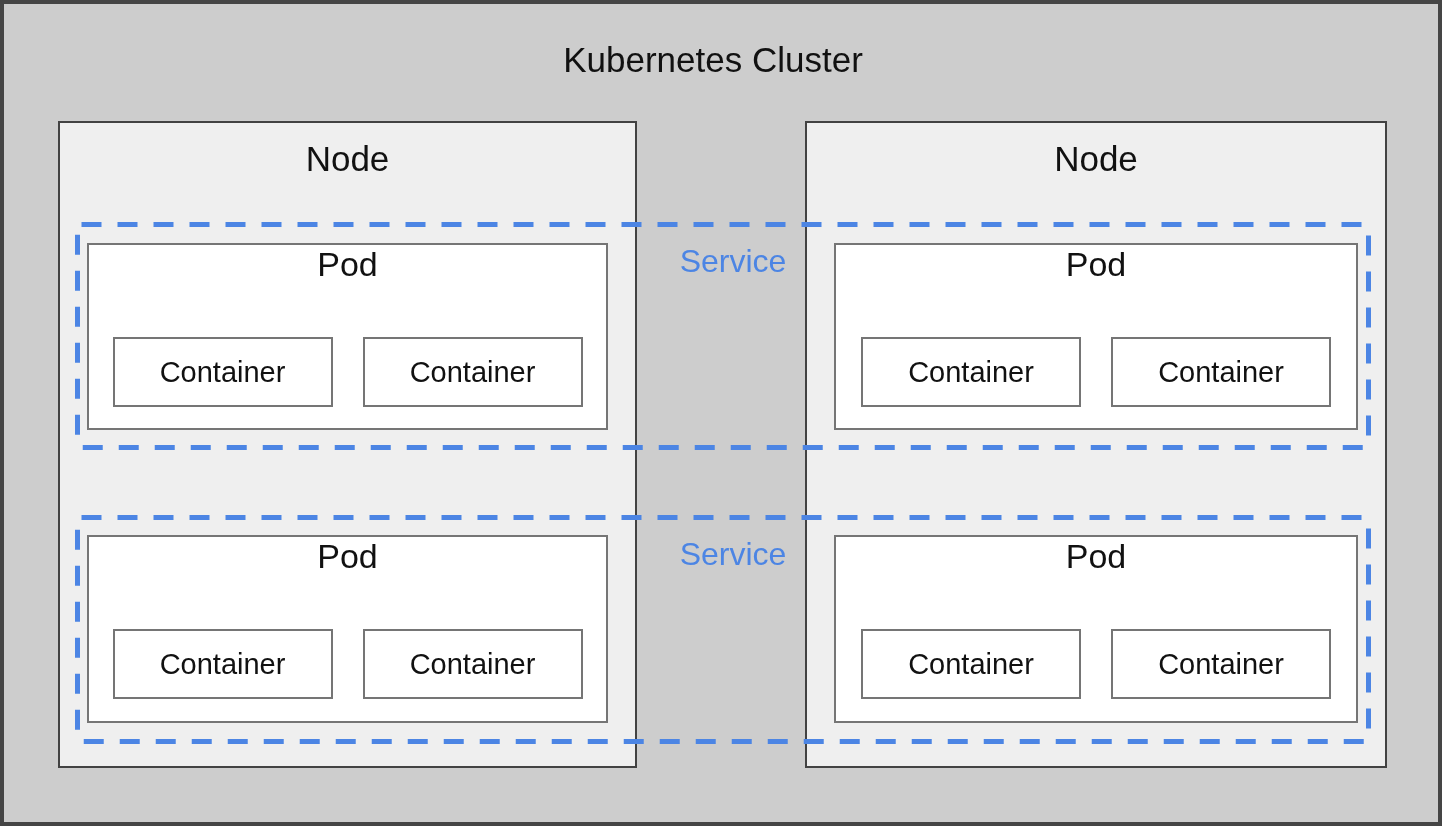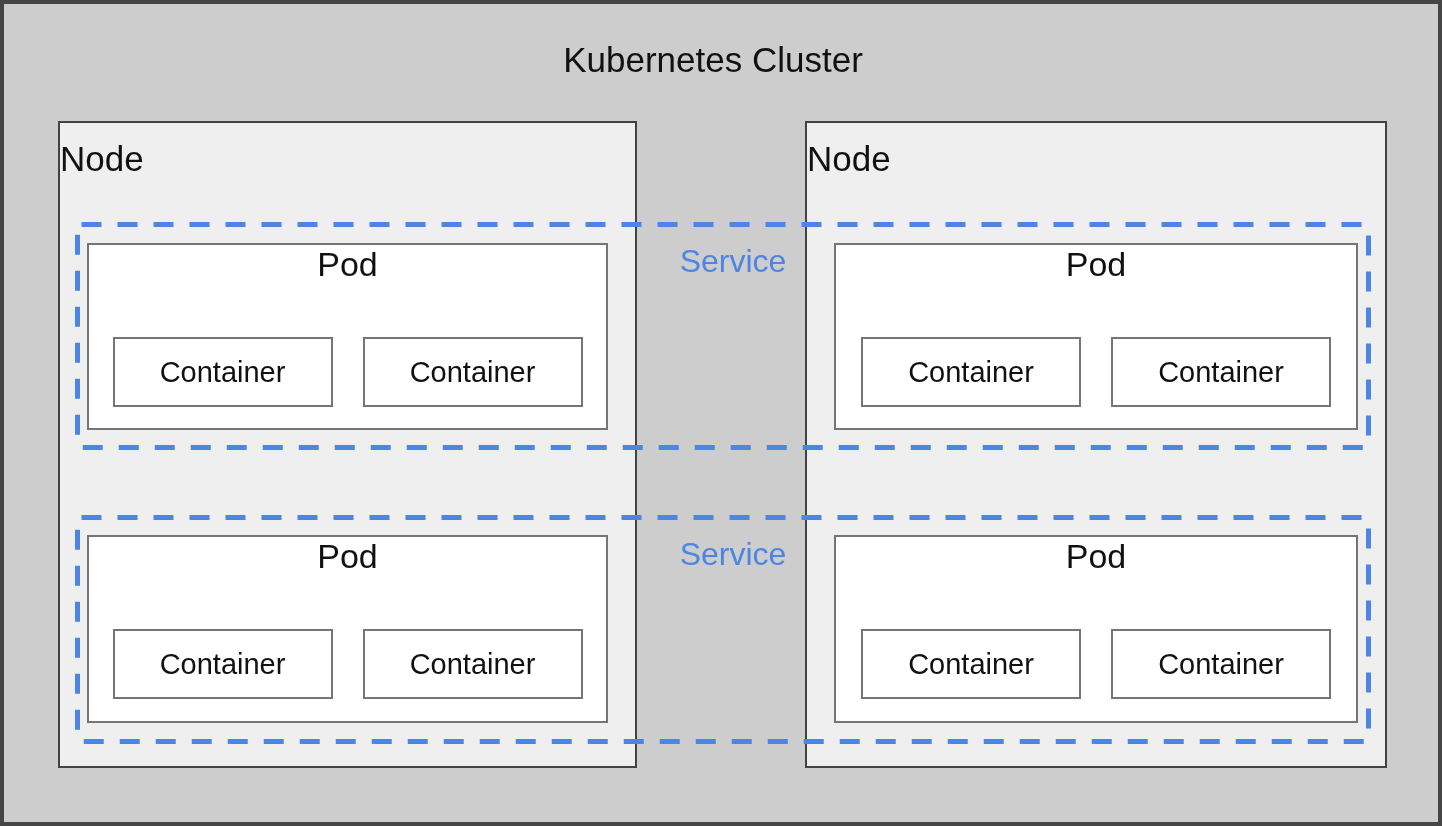--- a/index.html
+++ b/index.html
@@ -24,21 +24,21 @@
   .node {
     position: absolute; top: 117px; width: 579px; height: 647px;
     box-sizing: border-box;
     background: var(--node-bg, #efefef);
     border: 2px solid var(--node-border, #424242);
   }
   .node-left  { left: 54px; }
   .node-right { left: 801px; width: 582px; }
 
   .node-label {
-    padding-top: 16px; 
+    padding-top: 16px; text-align: center;
     font-size: 35px; line-height: 40px;
   }
 
   .pod {
     position: absolute; left: 27px; right: 27px;
     box-sizing: border-box;
     background: var(--box-bg, #ffffff);
     border: 2px solid var(--box-border, #757575);
   }
   .pod-top    { top: 120px; height: 187px; }

